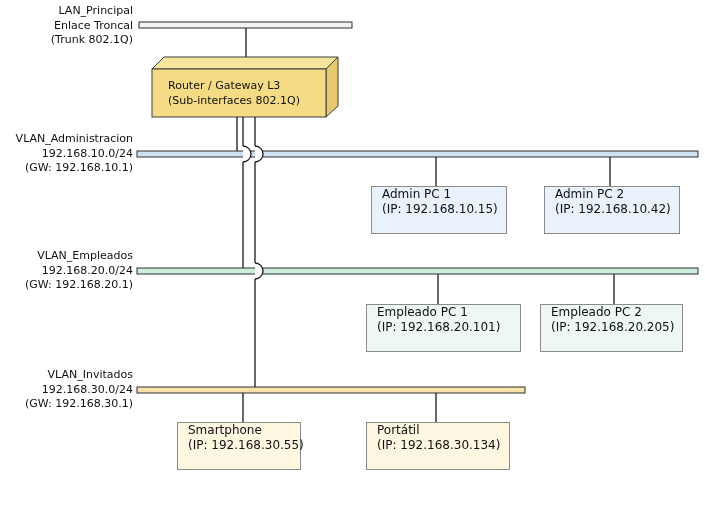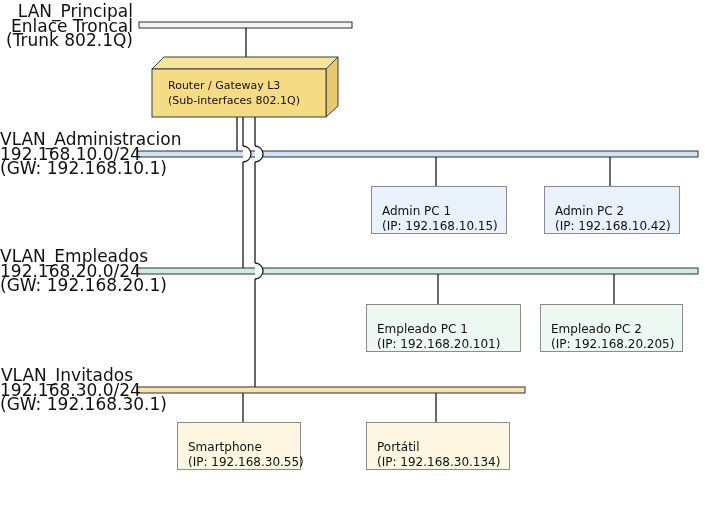--- a/index.html
+++ b/index.html
@@ -14,31 +14,31 @@
   .bus-emp{fill:#cdeedd;}
   .bus-inv{fill:#f9e3ab;}
   .wire{stroke:#1a1a1a;stroke-width:1.3;fill:none;}
   .hopmask{fill:#ffffff;stroke:none;}
   .router-face{stroke:#3d3d3d;stroke-width:1;}
   .router-front{fill:#f5db84;}
   .router-top{fill:#f8e59c;}
   .router-side{fill:#e7c96e;}
   .bus-label{
     position:absolute;left:0;width:133px;text-align:right;
-    font-size:17px;line-height:14.5px;white-space:nowrap;
+    font-size:11px;line-height:14.5px;white-space:nowrap;
   }
   .bus-label span{display:block;}
   .router-text{
     position:absolute;left:168px;top:79px;width:158px;
     font-size:11px;line-height:14.5px;white-space:nowrap;
   }
   .router-text span{display:block;}
   .device{
     position:absolute;height:48px;box-sizing:border-box;
-    border:1px solid #8b8b8b;display:flex;flex-direction:column;justify-content:flex-end;
+    border:1px solid #8b8b8b;display:flex;flex-direction:column;justify-content:flex-start;
     padding-left:10px;font-size:12px;line-height:14.5px;white-space:nowrap;
   }
   .dev-admin{background:#e9f1fb;}
   .dev-emp{background:#ecf8f1;}
   .dev-inv{background:#fdf7e1;}
 </style>
 </head>
 <body>
 
 <div class="stage">

